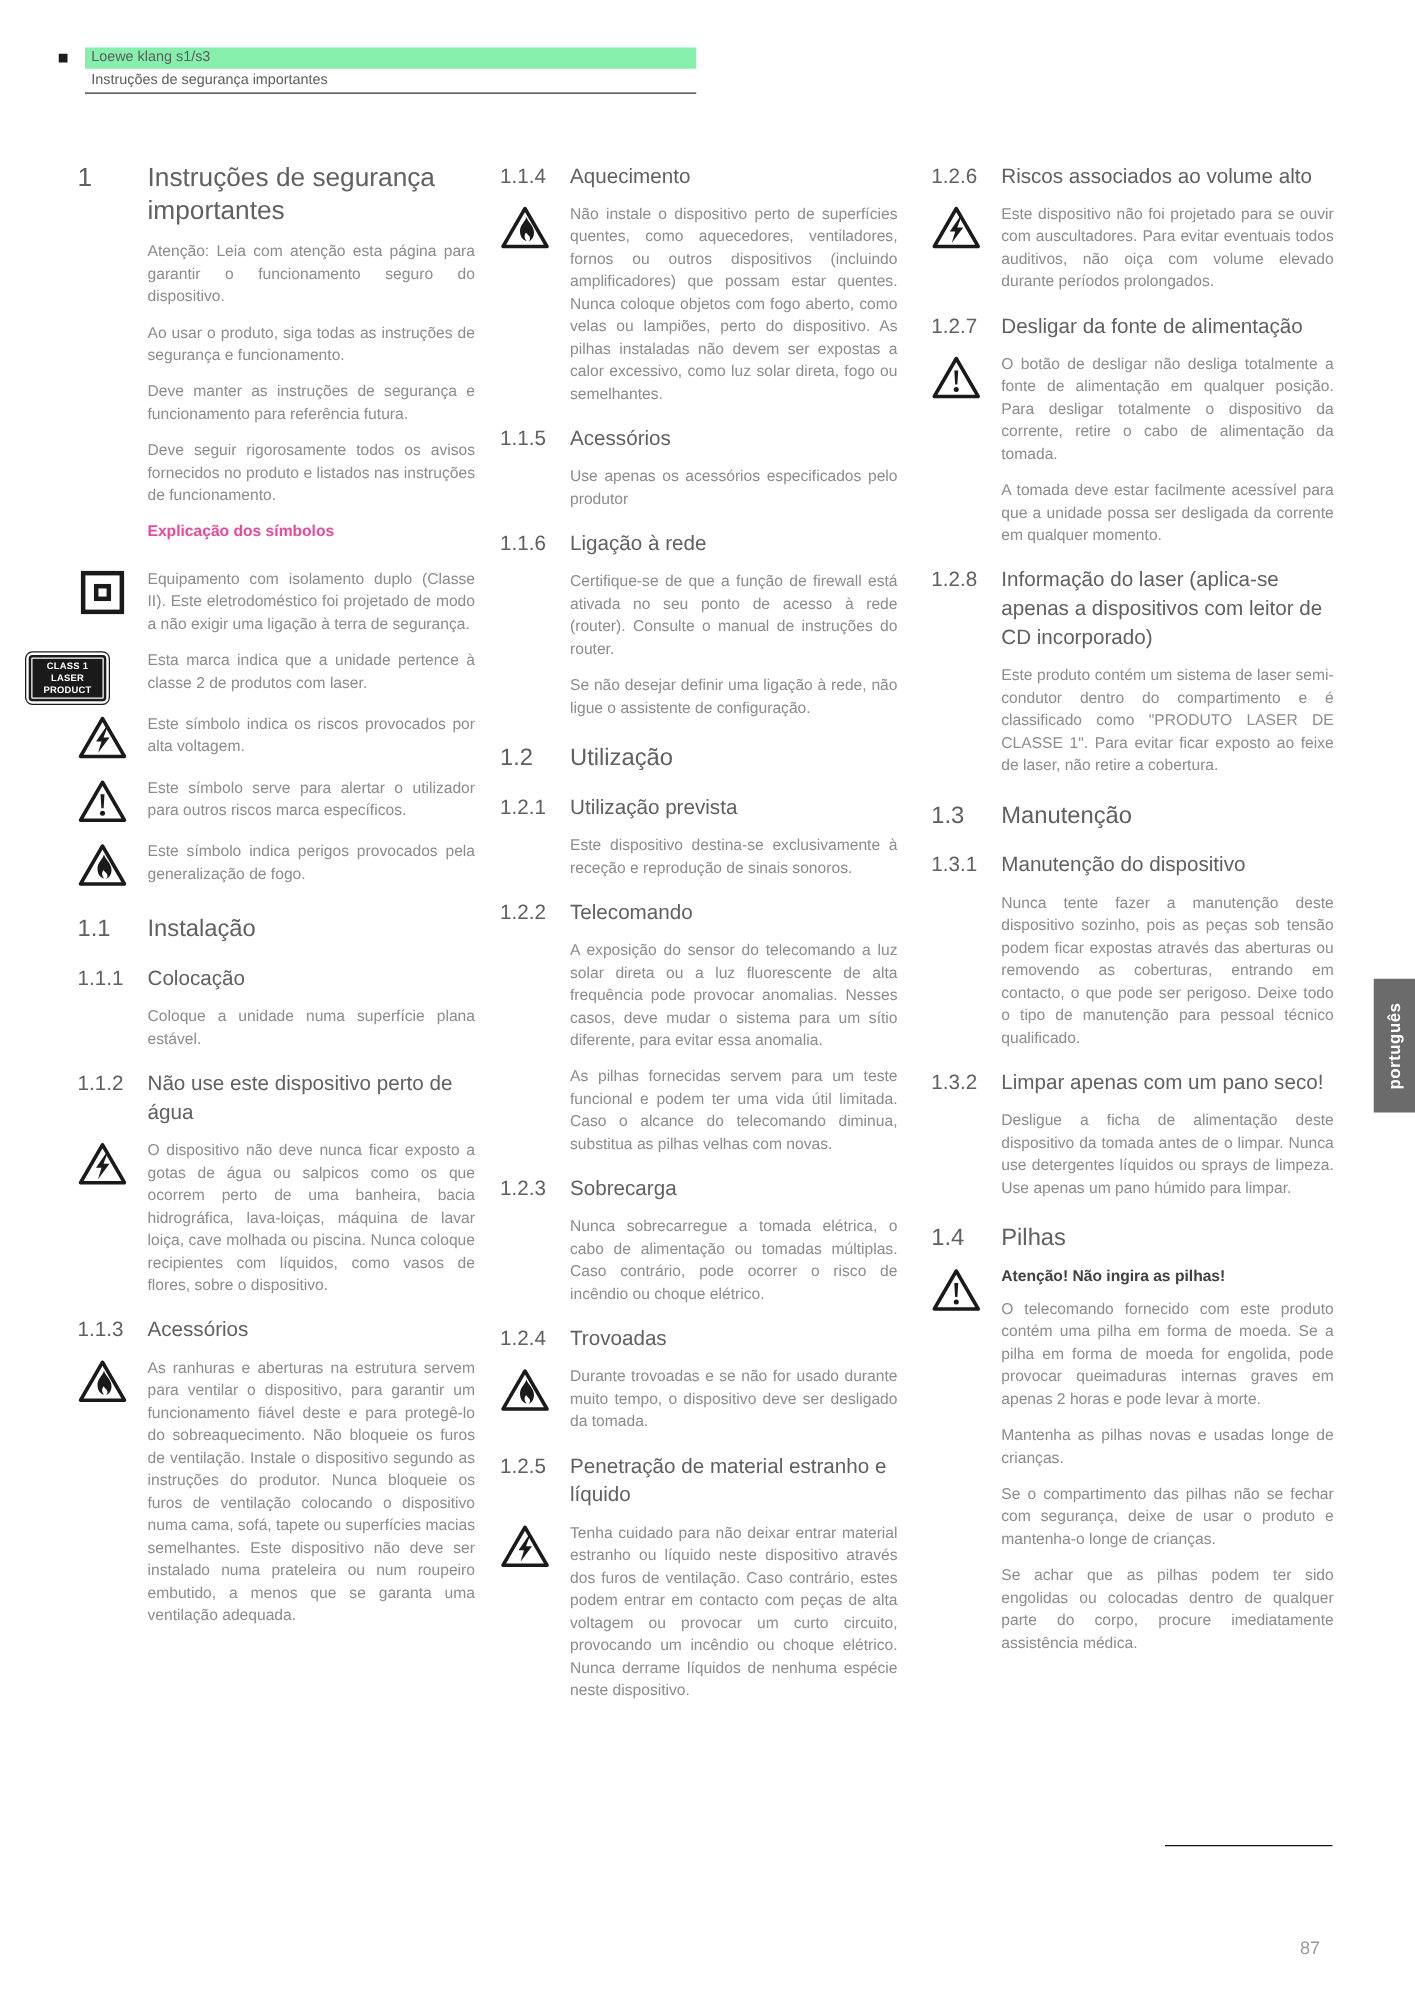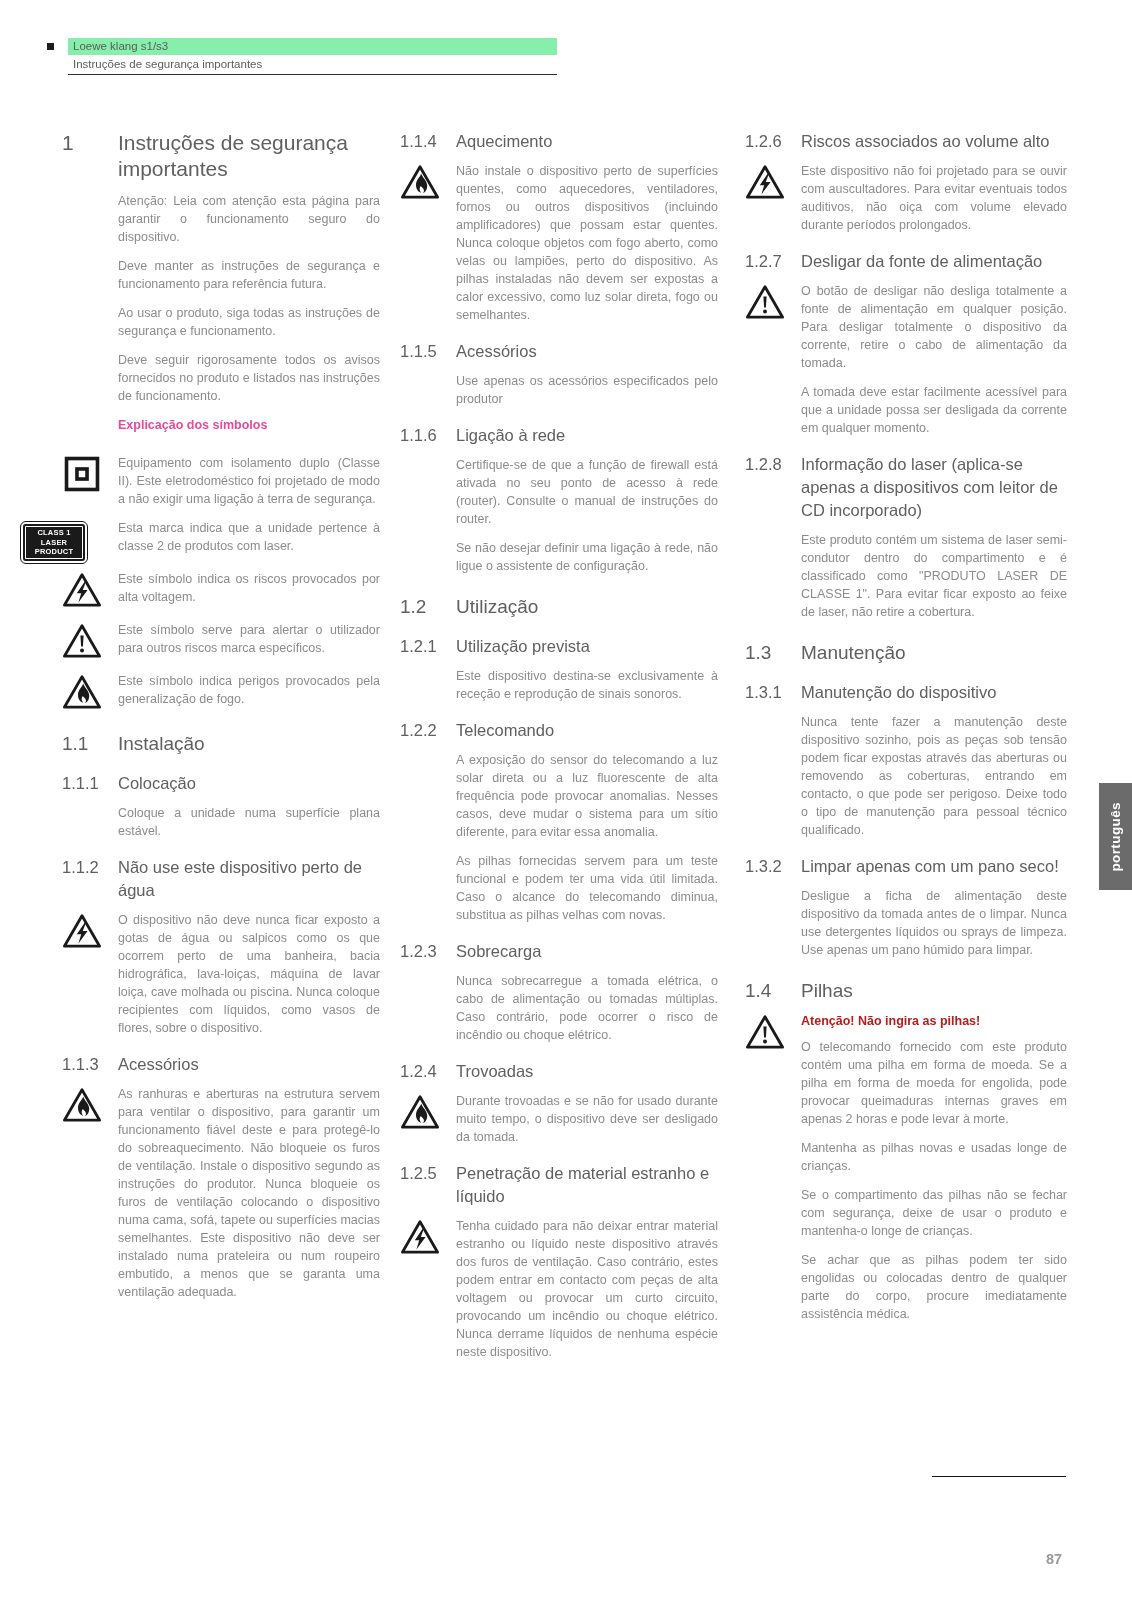--- a/index.html
+++ b/index.html
@@ -25,21 +25,21 @@
   .blk.h1 { font-size:21px;   line-height:26px; color:#606060; font-weight:normal; margin:0 0 10px 0; }
   .blk.h2 { font-size:19px;   line-height:24px; color:#606060; margin:20px 0 9px 0; }
   .blk.h3 { font-size:16.5px; line-height:23px; color:#606060; margin:16px 0 9px 0; }
   .h-num { position:absolute; left:0; top:0; }
   .blk.p {
     font-size:12.5px; line-height:18px; color:#8c8c8c;
     margin:0 0 11px 0; text-align:justify;
   }
   .blk.sym { min-height:40px; }
   .blk.label { font-size:12.5px; line-height:18px; color:#ec4899; font-weight:bold; margin:2px 0 20px 0; }
-  .inline-label { font-weight:bold; color:#b91c1c; margin-bottom:8px; text-align:left; }
+  .inline-label { font-weight:bold; color:#404040; margin-bottom:8px; text-align:left; }
 
   
   .sym-icon { position:absolute; left:0; top:2px; width:40px; height:36px; }
   .sym-icon.sq { width:36px; height:36px; left:2px; }
   .laser-badge {
     position:absolute; left:-42px; top:2px; width:68px; box-sizing:border-box;
     border:1.5px solid #1a1a1a; border-radius:6px; padding:2px; background:#fff;
   }
   .laser-inner {
     background:#1a1a1a; border-radius:3px; color:#ffffff;
@@ -51,21 +51,21 @@
   
   .side-tab {
     position:absolute; left:1099px; top:783px; width:33px; height:107px;
     background:#6b6b6b; display:flex; align-items:center; justify-content:center;
   }
   .side-tab span {
     writing-mode:vertical-rl; transform:rotate(180deg);
     color:#ffffff; font-weight:bold; font-size:13.5px; letter-spacing:0.4px;
   }
   .foot-line { position:absolute; left:932px; top:1476px; width:134px; border-top:1.5px solid #141414; }
-  .page-num { position:absolute; left:1040px; top:1551px; width:28px; text-align:center; font-size:14.5px; color:#9a9a9a;font-weight:bold; }
+  .page-num { position:absolute; left:1040px; top:1551px; width:28px; text-align:left; font-size:14.5px; color:#9a9a9a; }
 </style>
 </head>
 <body>
 
 <svg width="0" height="0" style="position:absolute" aria-hidden="true">
   <defs>
     <symbol id="ic-class2" viewBox="0 0 100 100">
       <rect x="7" y="7" width="86" height="86" fill="none" stroke="#1a1a1a" stroke-width="10"></rect>
       <rect x="36" y="36" width="28" height="28" fill="none" stroke="#1a1a1a" stroke-width="10"></rect>
     </symbol>
@@ -90,24 +90,24 @@
   <div class="header-product">Loewe klang s1/s3</div>
   <div class="header-doc">Instruções de segurança importantes</div>
 </div>
 
 <div class="col c1">
     <div class="blk h1"><span class="h-num">1</span><span>Instruções de segurança importantes</span></div>
     <div class="blk p">
       <div>Atenção: Leia com atenção esta página para garantir o funcionamento seguro do dispositivo.</div>
     </div>
     <div class="blk p">
+      <div>Ao usar o produto, siga todas as instruções de segurança e funcionamento.</div>
+    </div>
+    <div class="blk p">
       <div>Deve manter as instruções de segurança e funcionamento para referência futura.</div>
-    </div>
-    <div class="blk p">
-      <div>Ao usar o produto, siga todas as instruções de segurança e funcionamento.</div>
     </div>
     <div class="blk p">
       <div>Deve seguir rigorosamente todos os avisos fornecidos no produto e listados nas instruções de funcionamento.</div>
     </div>
     <div class="blk label">Explicação dos símbolos</div>
     <div class="blk p sym">
       <svg class="sym-icon sq">
         <use href="#ic-class2"></use>
       </svg>
       <div>Equipamento com isolamento duplo (Classe II). Este eletrodoméstico foi projetado de modo a não exigir uma ligação à terra de segurança.</div>

